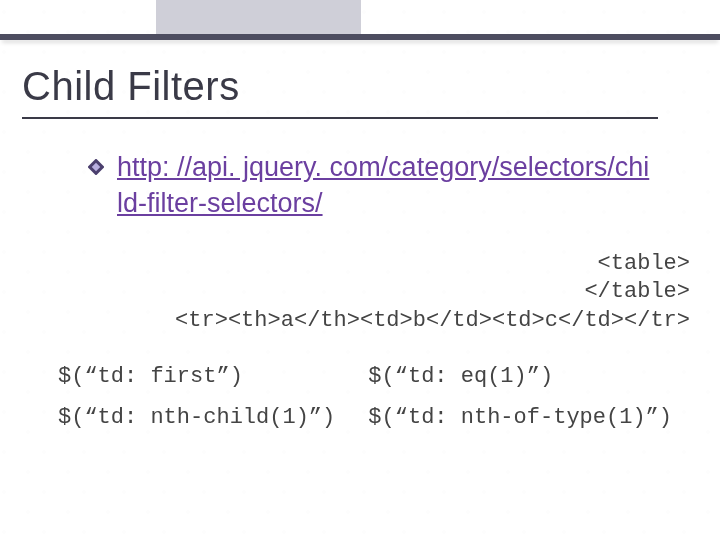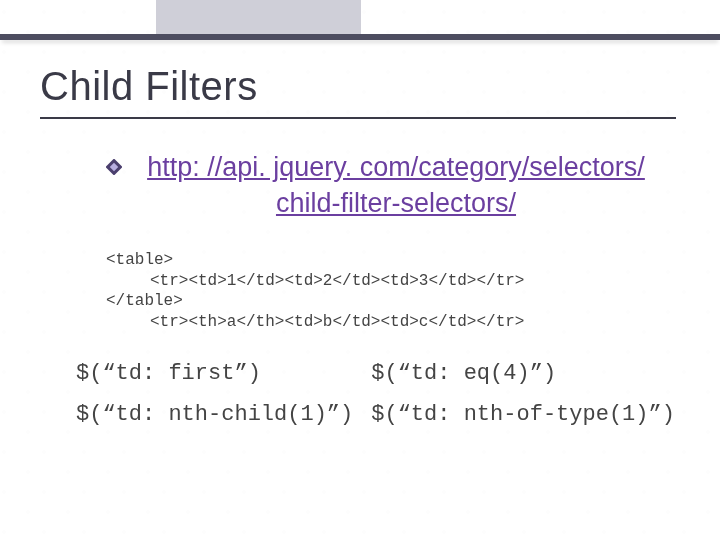--- a/index.html
+++ b/index.html
@@ -42,62 +42,62 @@
     background: #4d4d60;
     box-shadow: 0 4px 4px -2px rgba(0,0,0,0.25);
   }
   
   .slide {
     position: absolute;
     top: 40px;
     left: 0;
     right: 0;
     bottom: 0;
-    padding: 20px 30px 10px 44px;
+    padding: 20px 30px 10px 26px;
     box-sizing: border-box;
   }
   .title {
     font-size: 40px;
     font-weight: 400;
     color: #3a3a47;
     margin: 4px 0 8px -4px;
     letter-spacing: 0.5px;
   }
   .title-underline {
     height: 2px;
     background: #3a3a47;
     width: 636px;
     margin-left: -4px;
     margin-bottom: 30px;
   }
   .bullet-row {
     display: flex;
     align-items: flex-start;
-    gap: 20px;
+    gap: 13px;
     margin-left: 62px;
     margin-right: 40px;
-    text-align: center;
   }
   .bullet-icon {
     flex: 0 0 auto;
     margin-top: 10px;
   }
   .link {
     font-size: 27px;
     line-height: 1.35;
     color: #6b3fa0;
     text-decoration: underline;
     word-break: break-all;
   }
   .code-block {
     margin: 28px 0 20px 62px;
     font-family: "Courier New", Courier, monospace;
-    font-size: 16px;
+    font-size: 22px;
     line-height: 1.3;
     color: #444444;
+    text-align: right;
   }
   .code-block .indent {
     display: inline-block;
     width: 44px;
   }
   .sel-table {
     margin-left: 32px;
     border-collapse: collapse;
     font-family: "Courier New", Courier, monospace;
     font-size: 22px;
@@ -127,30 +127,29 @@
       <svg width="16" height="16" viewBox="0 0 16 16">
         <rect x="2" y="2" width="12" height="12" fill="#4b3f6e" transform="rotate(45 8 8)"></rect>
         <rect x="5" y="5" width="6" height="6" fill="#b8aee0" transform="rotate(45 8 8)"></rect>
       </svg>
     </span>
     <a class="link" href="#">http: //api. jquery. com/category/selectors/child-filter-selectors/</a>
   </div>
 
   <div class="code-block">
     <div>&lt;table&gt;</div>
-    <div><span class="indent"></span><span>&lt;tr&gt;&lt;td&gt;1&lt;/td&gt;&lt;td&gt;2&lt;/td&gt;&lt;td&gt;3&lt;/td&gt;&lt;/tr&gt;</span></div>
     <div>&lt;/table&gt;</div>
     <div><span class="indent"></span><span>&lt;tr&gt;&lt;th&gt;a&lt;/th&gt;&lt;td&gt;b&lt;/td&gt;&lt;td&gt;c&lt;/td&gt;&lt;/tr&gt;</span></div>
   </div>
 
   <table class="sel-table">
     <tbody>
         <tr>
       <td>$(“td: first”)</td>
-      <td>$(“td: eq(4)”)</td>
+      <td>$(“td: eq(1)”)</td>
     </tr>
     <tr>
       <td>$(“td: nth-child(1)”)</td>
       <td>$(“td: nth-of-type(1)”)</td>
     </tr>
   </tbody>
     </table>
 
 </div>
 

